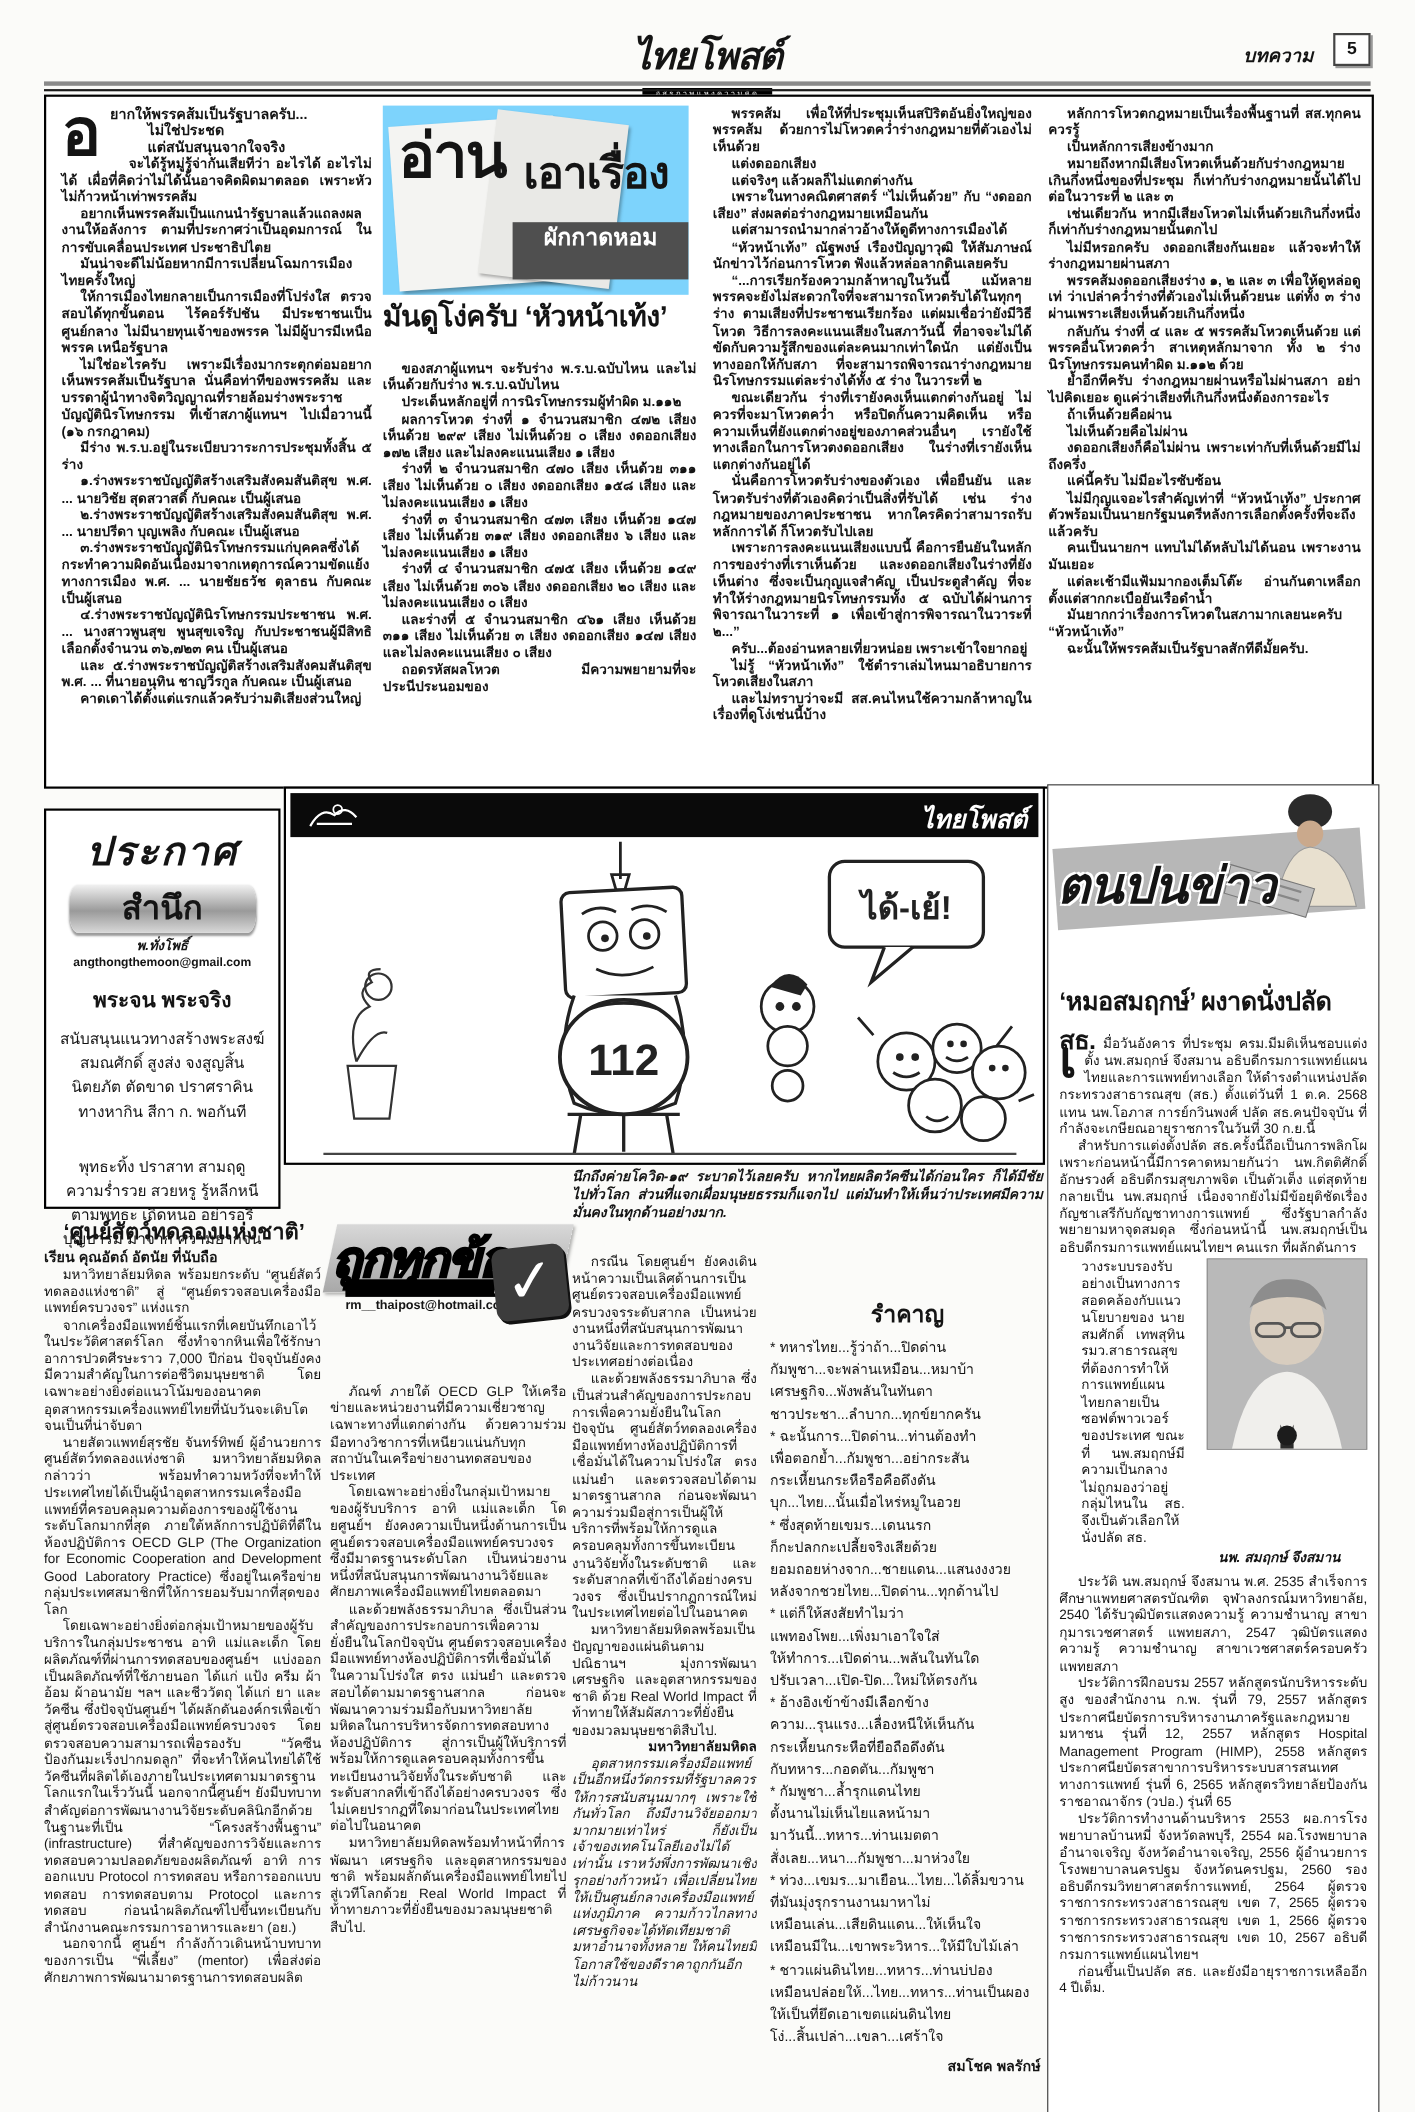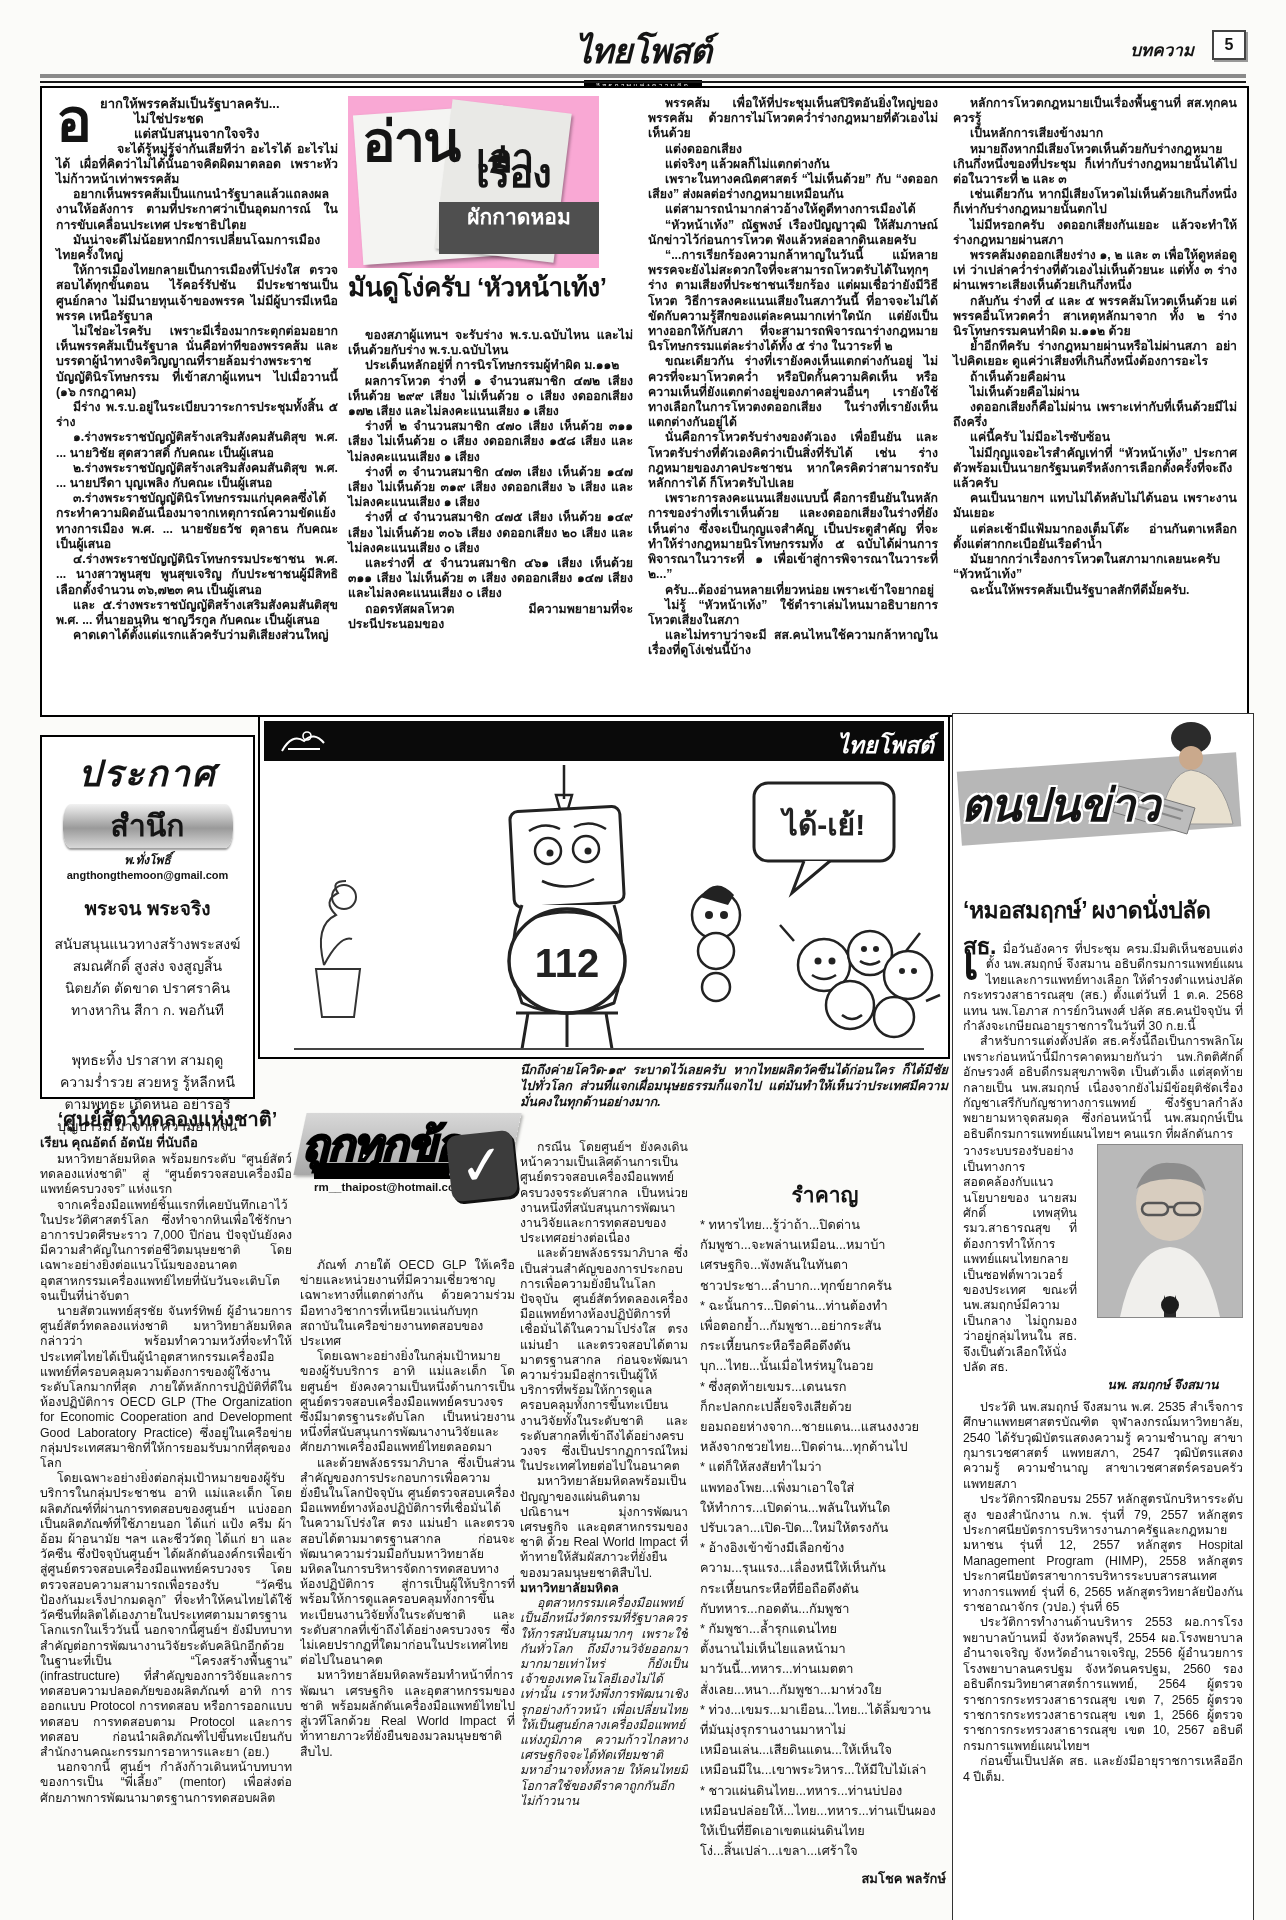--- a/index.html
+++ b/index.html
@@ -19,21 +19,21 @@
     font-size:16px;font-weight:bold;text-align:center;line-height:26px;box-shadow:2px 2px 0 #999;}
   .head-rule{left:40px;right:40px;top:74px;height:3px;border-top:4px solid #8a8a8a;border-bottom:2px solid #1a1a1a;}
   
   .topbox{left:40px;top:86px;width:1205px;height:627px;border:2.5px solid #000;background:#fff;}
   .col{position:absolute;font-size:12.3px;line-height:15.2px;text-align:justify;}
   .col p{margin:0;text-indent:17px;font-weight:bold;}
   .dropcap{float:left;font-size:60px;line-height:46px;font-weight:bold;margin:2px 8px 0 0;}
   .lead-b1{font-weight:bold;font-size:13px;}
   .lead-b2{font-weight:bold;font-size:13px;text-indent:34px;}
   
-  .read-logo{position:absolute;left:0;top:0;width:251px;height:172px;background:#f9a8d4;overflow:hidden;}
+  .read-logo{position:absolute;left:0;top:0;width:278px;height:172px;background:#7dd3fc;overflow:hidden;}
   .book{position:absolute;left:10px;top:14px;width:150px;height:150px;background:#f4f4f2;transform:rotate(-4deg);
     box-shadow:3px 3px 4px rgba(0,0,0,.35);}
   .book2{position:absolute;left:95px;top:10px;width:120px;height:150px;background:#e9e9e6;transform:rotate(7deg);
     box-shadow:2px 2px 3px rgba(0,0,0,.3);}
   .read-w1{position:absolute;left:14px;top:38px;font-size:56px;font-weight:bold;letter-spacing:-2px;}
   .read-w2{position:absolute;left:128px;top:55px;font-size:40px;font-weight:bold;letter-spacing:-1px;}
   .read-author-box{position:absolute;right:0;bottom:14px;width:160px;height:52px;background:#4f4f4f;color:#fff;
     text-align:center;}
   .read-author{font-size:21px;font-weight:bold;line-height:30px;}
   .read-email{font-size:10px;line-height:10px;margin-top:48px;}
@@ -57,21 +57,21 @@
   
   .tpk{left:952px;top:713px;width:300px;height:1207px;border:1.5px solid #333;background:#fff;}
   .tpk-head{position:absolute;left:0;top:0;width:100%;height:170px;overflow:hidden;}
   .brush{position:absolute;left:6px;top:48px;width:280px;height:74px;background:#9f9f9f;transform:rotate(-4deg);opacity:.75;}
   .tpk-logo{position:absolute;left:8px;top:54px;font-size:46px;font-weight:bold;font-style:italic;letter-spacing:-1px;
     text-shadow:2px 2px 0 #fff,-2px 2px 0 #fff,2px -2px 0 #fff,-2px -2px 0 #fff;}
   .tpk-headline{position:absolute;left:10px;top:178px;width:278px;font-size:23px;font-weight:bold;letter-spacing:-0.5px;}
   .tpk-body{position:absolute;left:10px;top:228px;width:280px;font-size:12.3px;line-height:15.4px;text-align:justify;}
   .tpk-body p{margin:0;text-indent:17px;}
   .tpk-drop{float:left;font-size:46px;line-height:38px;font-weight:bold;margin:2px 7px 0 0;}
-  .tpk-row{display:flex;gap:20px;margin-top:2px;}
+  .tpk-row{display:flex;gap:20px;margin-top:2px;margin-left:20px;}
   .tpk-row .narrow{width:128px;font-size:12.3px;line-height:15.4px;text-align:justify;}
   .portrait{width:144px;height:172px;background:#c9c9c9;border:1px solid #888;flex:0 0 auto;}
   .tpk-caption{text-align:center;font-size:12.5px;font-weight:bold;font-style:italic;margin:3px 0 6px 120px;}
   
   .let-title{left:40px;top:1103px;width:255px;text-align:center;font-size:20px;font-weight:bold;}
   .let-salut{left:40px;top:1132px;width:300px;font-size:13px;font-weight:bold;}
   .let-col{font-size:12.3px;line-height:15.2px;text-align:justify;}
   .let-col p{margin:0;text-indent:17px;}
   
   .ttk{left:300px;top:1085px;width:215px;height:160px;}
@@ -79,21 +79,21 @@
     transform:skewX(-12deg);box-shadow:2px 2px 3px rgba(0,0,0,.3);}
   .ttk-word{position:absolute;left:2px;top:24px;font-size:44px;font-weight:bold;font-style:italic;color:#fff;
     -webkit-text-stroke:2.5px #000;letter-spacing:-1px;}
   .ttk-sub{position:absolute;left:14px;top:78px;width:190px;height:16px;background:#000;color:#fff;text-align:right;
     font-size:12px;font-weight:bold;font-style:italic;line-height:16px;padding-right:4px;}
   .ttk-email{position:absolute;left:14px;top:96px;font-size:11.5px;font-weight:bold;}
   .ttk-check{position:absolute;right:0px;top:48px;width:66px;height:66px;background:#3c3c3c;border-radius:10px;
     transform:rotate(-6deg);color:#fff;font-size:54px;font-weight:bold;text-align:center;line-height:64px;
     box-shadow:2px 3px 0 #111;}
   .reply-intro{left:520px;top:1062px;width:428px;font-size:12.6px;line-height:16px;font-style:italic;font-weight:bold;text-align:justify;}
-  .signature-line{text-align:left;font-weight:bold;text-indent:0 !important;}
+  .signature-line{text-align:right;font-weight:bold;text-indent:0 !important;}
   .italic p{font-style:italic;}
   
   .poem{left:700px;top:1178px;width:250px;}
   .poem-title{text-align:center;font-size:21px;font-weight:bold;margin-bottom:4px;}
   .poem-lines{font-size:12.8px;line-height:20.2px;}
   .poem-lines p{margin:0;text-indent:0;}
   .poem-author{text-align:right;font-size:13px;font-weight:bold;margin-top:6px;padding-right:4px;}
   svg text{font-family:"Liberation Sans","DejaVu Sans",sans-serif;}
 </style>
 </head>

